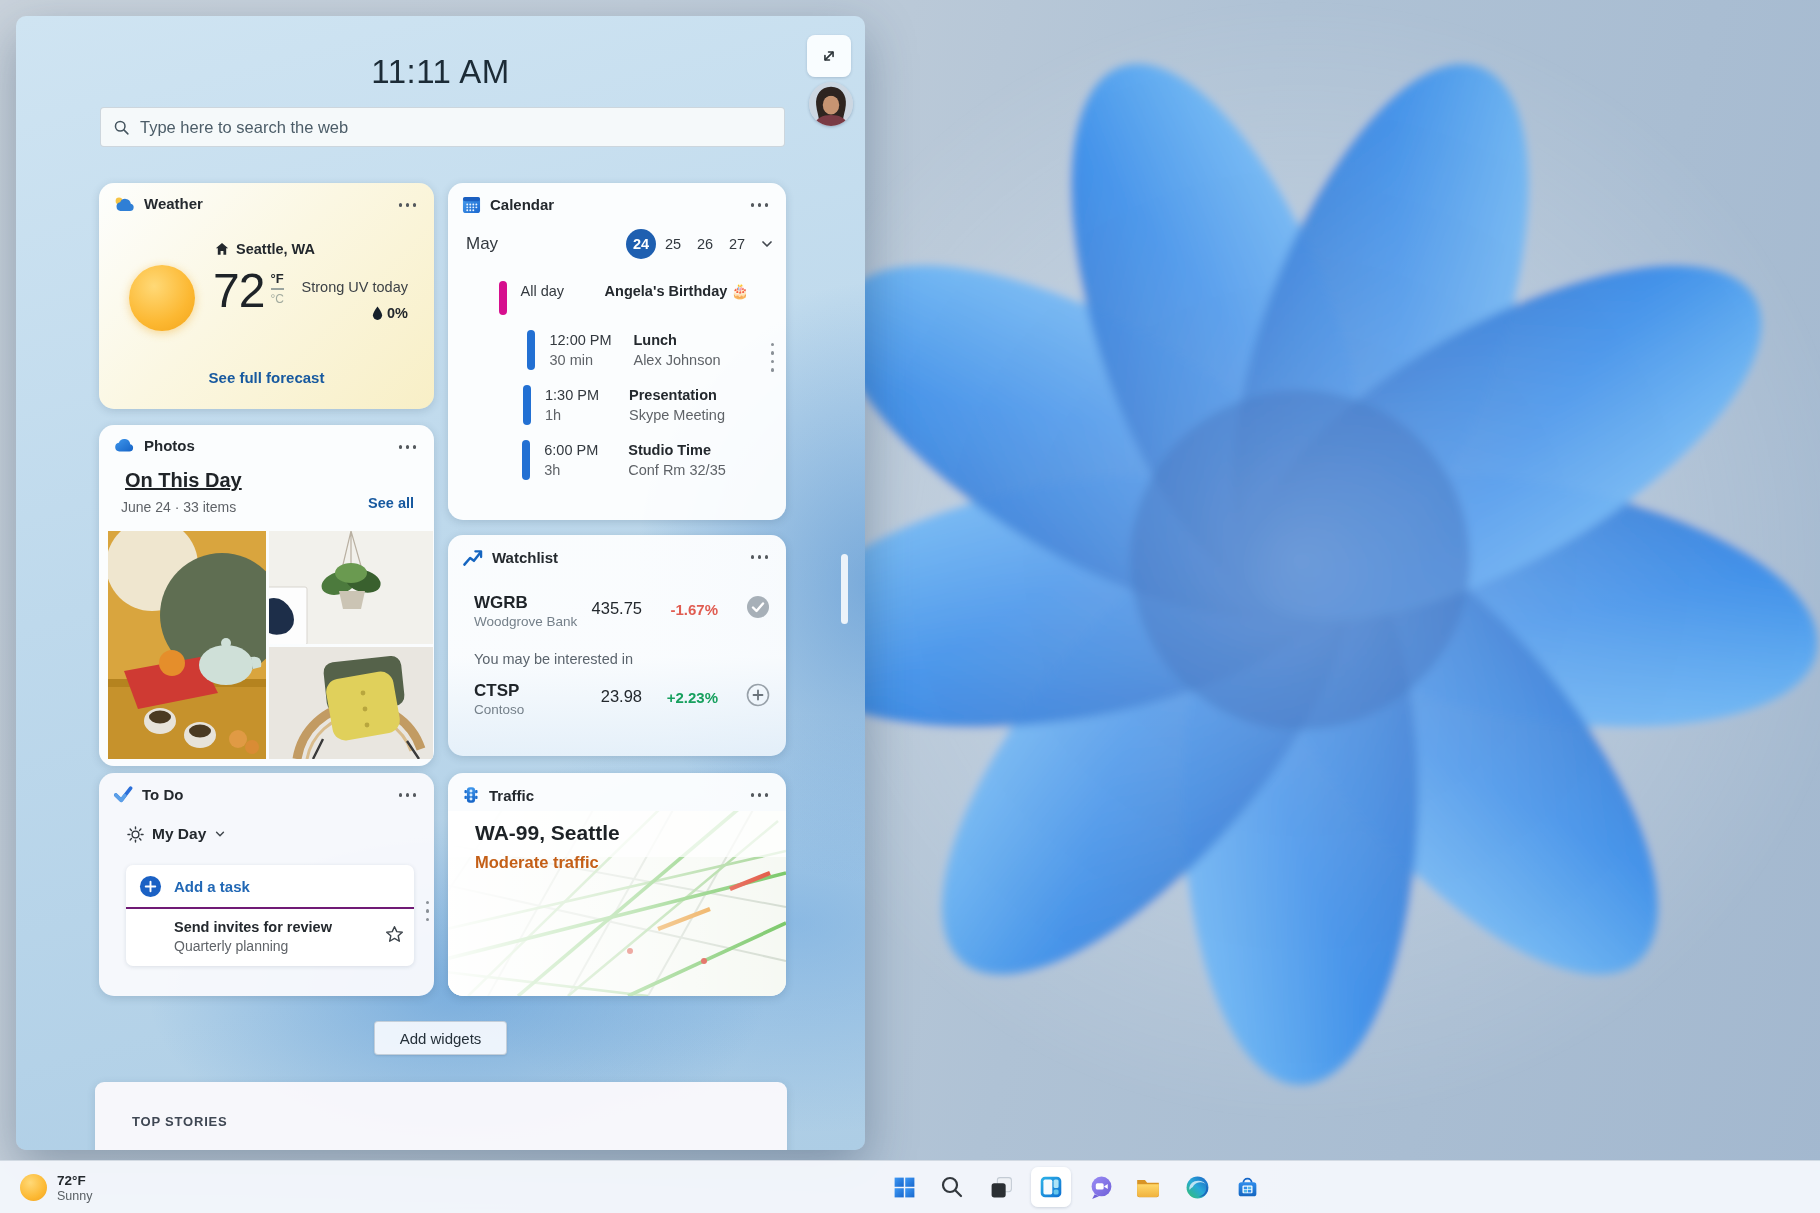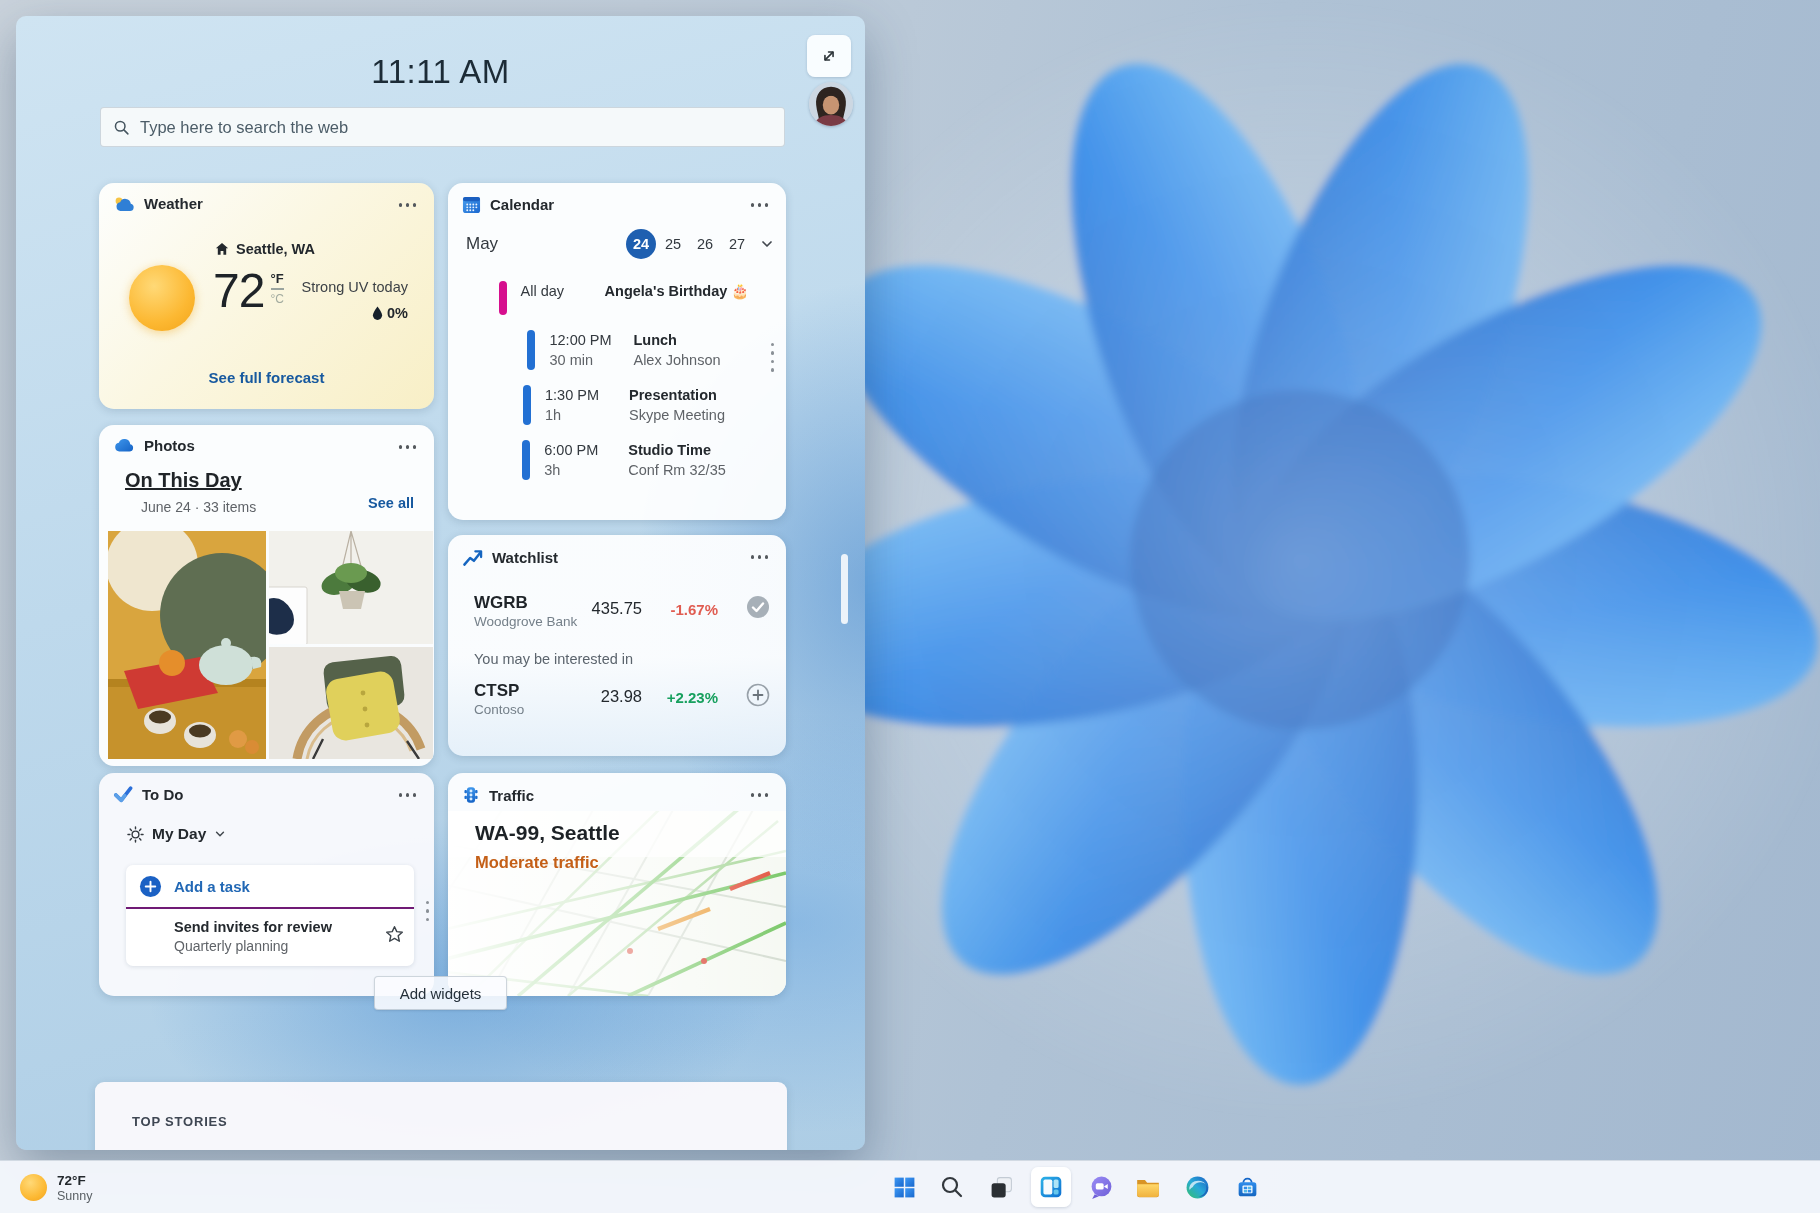--- a/index.html
+++ b/index.html
@@ -80,21 +80,21 @@
   .bar-blue { background:#2270d3; }
   .ev-time { width:84px; flex:0 0 84px; font-size:14.5px; color:#33393f; line-height:20px; }
   .ev-time .dur { color:#5f6368; }
   .ev-main { font-size:14.5px; line-height:20px; color:#24292e; }
   .ev-main .t { font-weight:700; }
   .ev-main .s { color:#5f6368; }
 
   
   #photos { left:83px; top:409px; width:335px; height:341px; overflow:hidden; }
   .photos-heading { position:absolute; left:26px; top:44px; font-size:20px; font-weight:700; color:#202428;text-decoration:underline; }
-  .photos-sub { position:absolute; left:42px; top:74px; font-size:14px; color:#5f6368;text-align:center; }
+  .photos-sub { position:absolute; left:22px; top:74px; font-size:14px; color:#5f6368;text-align:center; }
   .see-all { position:absolute; right:20px; top:70px; font-size:14.5px; }
   .pgrid { position:absolute; left:9px; top:106px; right:0; bottom:0; display:grid;
     grid-template-columns:158px 1fr; grid-template-rows:113px 1fr; gap:3px; }
   .pgrid .ph { overflow:hidden; cursor:pointer; }
   .ph-left { grid-row:1 / span 2; }
 
   
   #watchlist { left:432px; top:519px; width:338px; height:221px;
     background:linear-gradient(180deg,rgba(253,254,255,.95) 55%,rgba(234,243,251,.9)); }
   .stock { position:absolute; left:26px; right:16px; cursor:pointer; }
@@ -121,21 +121,21 @@
   .task-sub { font-size:14px; color:#5f6368; margin-top:3px; }
   .star-btn { position:absolute; right:10px; top:16px; background:none; border:none; cursor:pointer; }
 
   
   #traffic { left:432px; top:757px; width:338px; height:223px; overflow:hidden; }
   .map { position:absolute; left:0; right:0; top:38px; bottom:0; }
   .route { position:absolute; left:27px; top:48px; font-size:21px; font-weight:700; color:#1d2226; }
   .tstatus { position:absolute; left:27px; top:80px; font-size:16.5px; font-weight:700; color:#c45f17; }
 
   
-  .add-widgets { position:absolute; left:358px; top:960px; width:133px; height:34px;
+  .add-widgets { position:absolute; left:358px; top:1005px; width:133px; height:34px;
     background:rgba(250,252,255,.88); border:1px solid rgba(90,110,130,.28); border-radius:4px;
     font-size:15px; color:#25303a; cursor:pointer; box-shadow:0 1px 2px rgba(40,60,90,.15); }
   .stories { position:absolute; left:79px; top:1066px; width:692px; height:110px;
     background:rgba(251,249,252,.95); border-radius:9px 9px 0 0; box-shadow:0 2px 8px rgba(40,65,95,.15); }
   .stories-label { position:absolute; left:37px; top:32px; font-size:13px; font-weight:700;
     letter-spacing:.8px; color:#3f4753; }
   .scroll-thumb { position:absolute; right:17px; top:538px; width:7px; height:70px;
     border-radius:4px; background:rgba(255,255,255,.85); cursor:pointer; }
 
   

